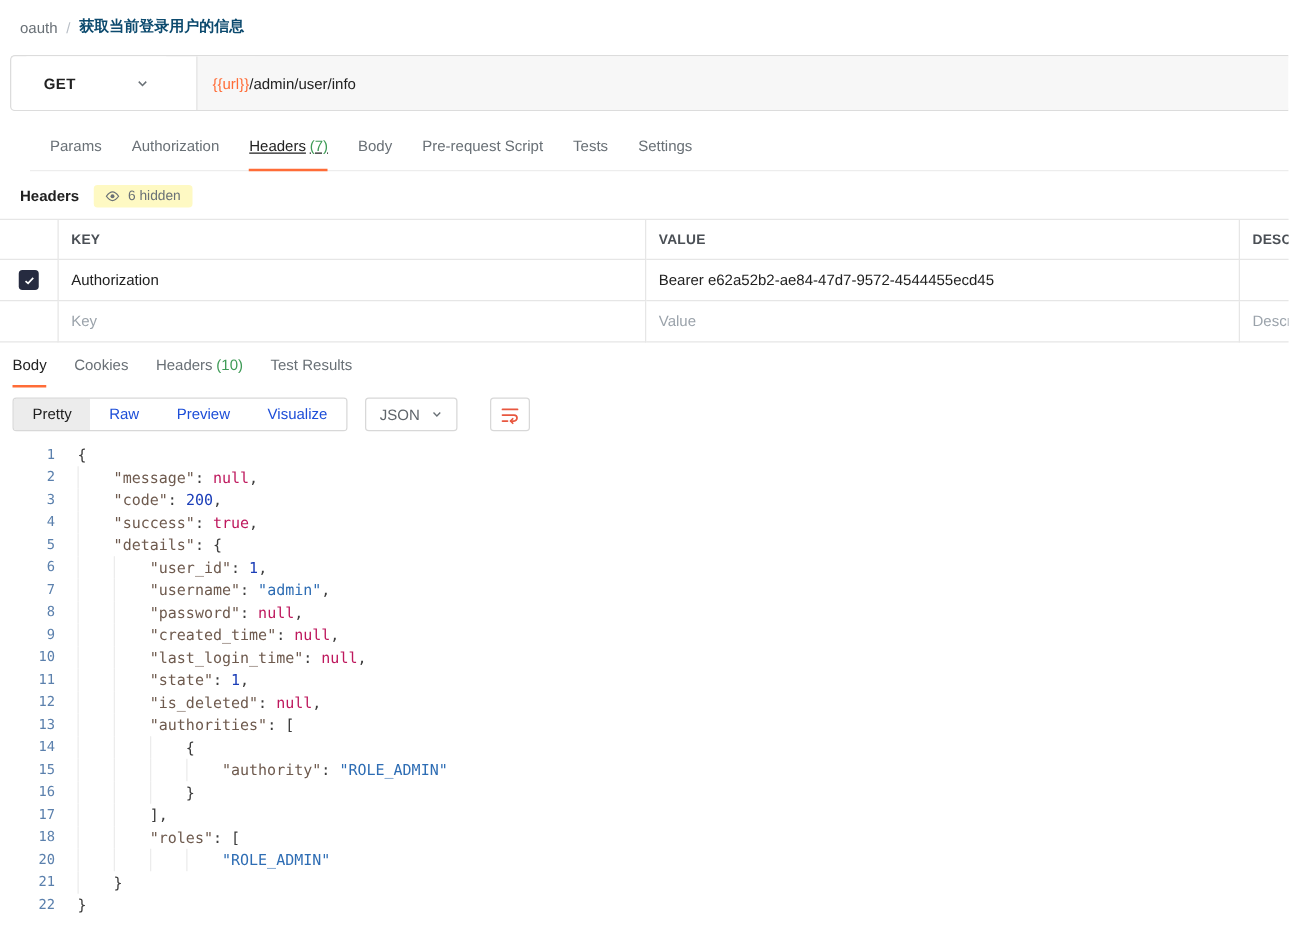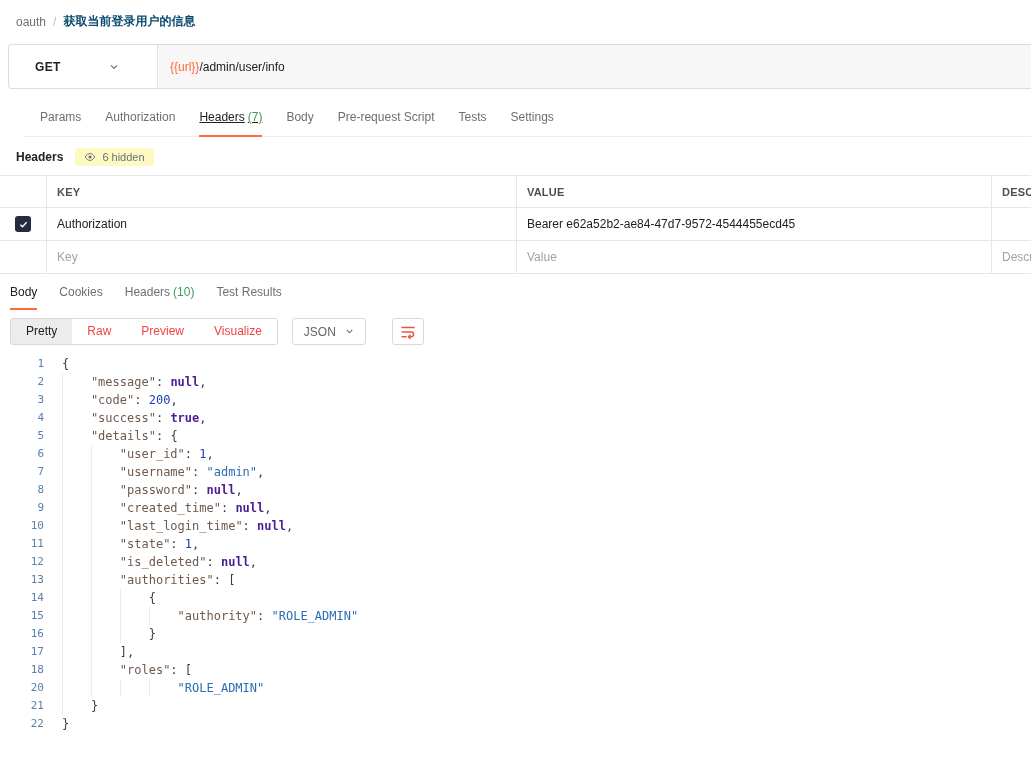--- a/index.html
+++ b/index.html
@@ -45,35 +45,35 @@
 
   
   .resp-tabs { display: flex; gap: 22px; padding: 0 10px; margin-top: 2px; }
   .resp-tab { font-size: 12px; color: #697076; line-height: 33px; height: 34px; position: relative; cursor: pointer; white-space: nowrap; }
   .resp-tab.active { color: #212121; }
   .resp-tab.active::after { content: ""; position: absolute; left: 0; right: 0; bottom: 0; height: 2px; background: #ff6c37; }
 
   
   .resp-toolbar { display: flex; align-items: center; margin: 8px 0 0 10px; }
   .view-group { display: flex; border: 1px solid #d8d8d8; border-radius: 3px; overflow: hidden; height: 27px; justify-content: space-between; }
-  .view-btn { font-size: 12px; color: #ef4444; padding: 0 15px; line-height: 25px; cursor: pointer; background: #fff; }
+  .view-btn { font-size: 12px; color: #1d4ed8; padding: 0 15px; line-height: 25px; cursor: pointer; background: #fff; }
   .view-btn.active { background: #ececec; color: #212121; }
   .lang-select { display: flex; align-items: center; gap: 9px; border: 1px solid #d8d8d8; border-radius: 3px; height: 27px; padding: 0 11px; font-size: 12px; color: #5f656b; cursor: pointer; margin-left: 14px; }
   .wrap-btn { display: flex; align-items: center; justify-content: center; border: 1px solid #d8d8d8; border-radius: 3px; height: 27px; width: 32px; cursor: pointer; margin-left: 26px; background: #fff; }
 
   
   .response-body { padding: 10px 0 0 10px; font-family: "DejaVu Sans Mono", "Liberation Mono", monospace; font-size: 12px; }
   .code-line { display: flex; line-height: 18px; white-space: pre; }
   .ln { width: 34px; flex: none; text-align: right; color: #5b80ad; font-size: 11px; line-height: 18px; }
   .code-content { margin-left: 18px; }
   .ind { display: inline-block; width: 4ch; height: 18px; border-left: 1px solid #ececec; vertical-align: top; }
   .tok-k { color: #6e5a4e; }
   .tok-s { color: #2e6db4; }
   .tok-n { color: #1b3eb8; }
-  .tok-a { color: #4c1d95; font-weight: bold; }
+  .tok-a { color: #be185d; font-weight: normal; }
   .tok-p { color: #3c3c3c; }
 </style>
 </head>
 <body>
 
 <div class="app">
 
   <header class="breadcrumb-bar">
     <span class="bc-folder">oauth</span>
     <span class="bc-sep">/</span>

